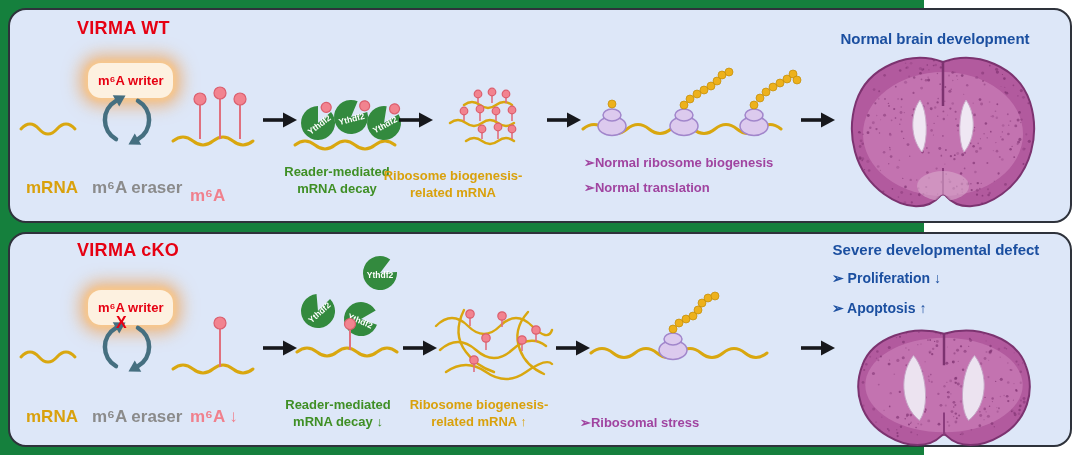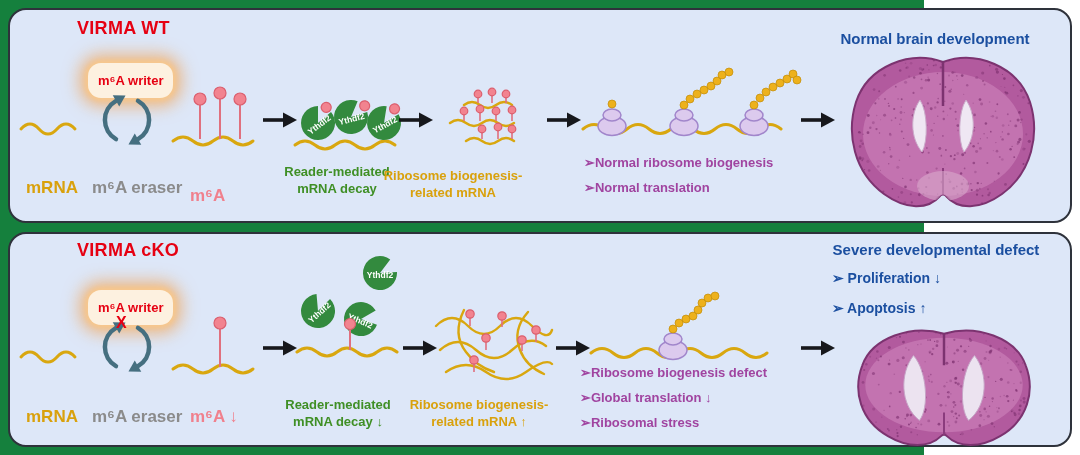--- a/index.html
+++ b/index.html
@@ -602,22 +602,20 @@
       <circle class="bead" cx="85" cy="40" r="4"></circle>
         <circle class="bead" cx="91" cy="34" r="4"></circle>
         <circle class="bead" cx="98" cy="30" r="4"></circle>
         <circle class="bead" cx="105" cy="27" r="4"></circle>
         <circle class="bead" cx="110" cy="21" r="4"></circle>
         <circle class="bead" cx="114" cy="14" r="4"></circle>
         <circle class="bead" cx="120" cy="9" r="4"></circle>
         <circle class="bead" cx="127" cy="7" r="4"></circle>
     </svg>
 
-    <div class="bullet" style="left:570px;top:131px;">➢Ribosome biogenesis defect</div>
-    <div class="bullet" style="left:570px;top:156px;">➢Global translation ↓</div>
     <div class="bullet" style="left:570px;top:181px;">➢Ribosomal stress</div>
 
     <svg class="abs" style="left:790px;top:105px;" width="36" height="18" viewBox="0 0 36 18">
         <line x1="1" y1="9" x2="23" y2="9" stroke="#17181c" stroke-width="3.6"></line>
         <polygon points="21,1.5 35,9 21,16.5" fill="#17181c"></polygon>
       </svg>
 
     <svg class="abs" style="left:830px;top:88px;" width="208" height="124" viewBox="0 0 210 126">
       <defs>
           <clipPath id="clip-cko">

